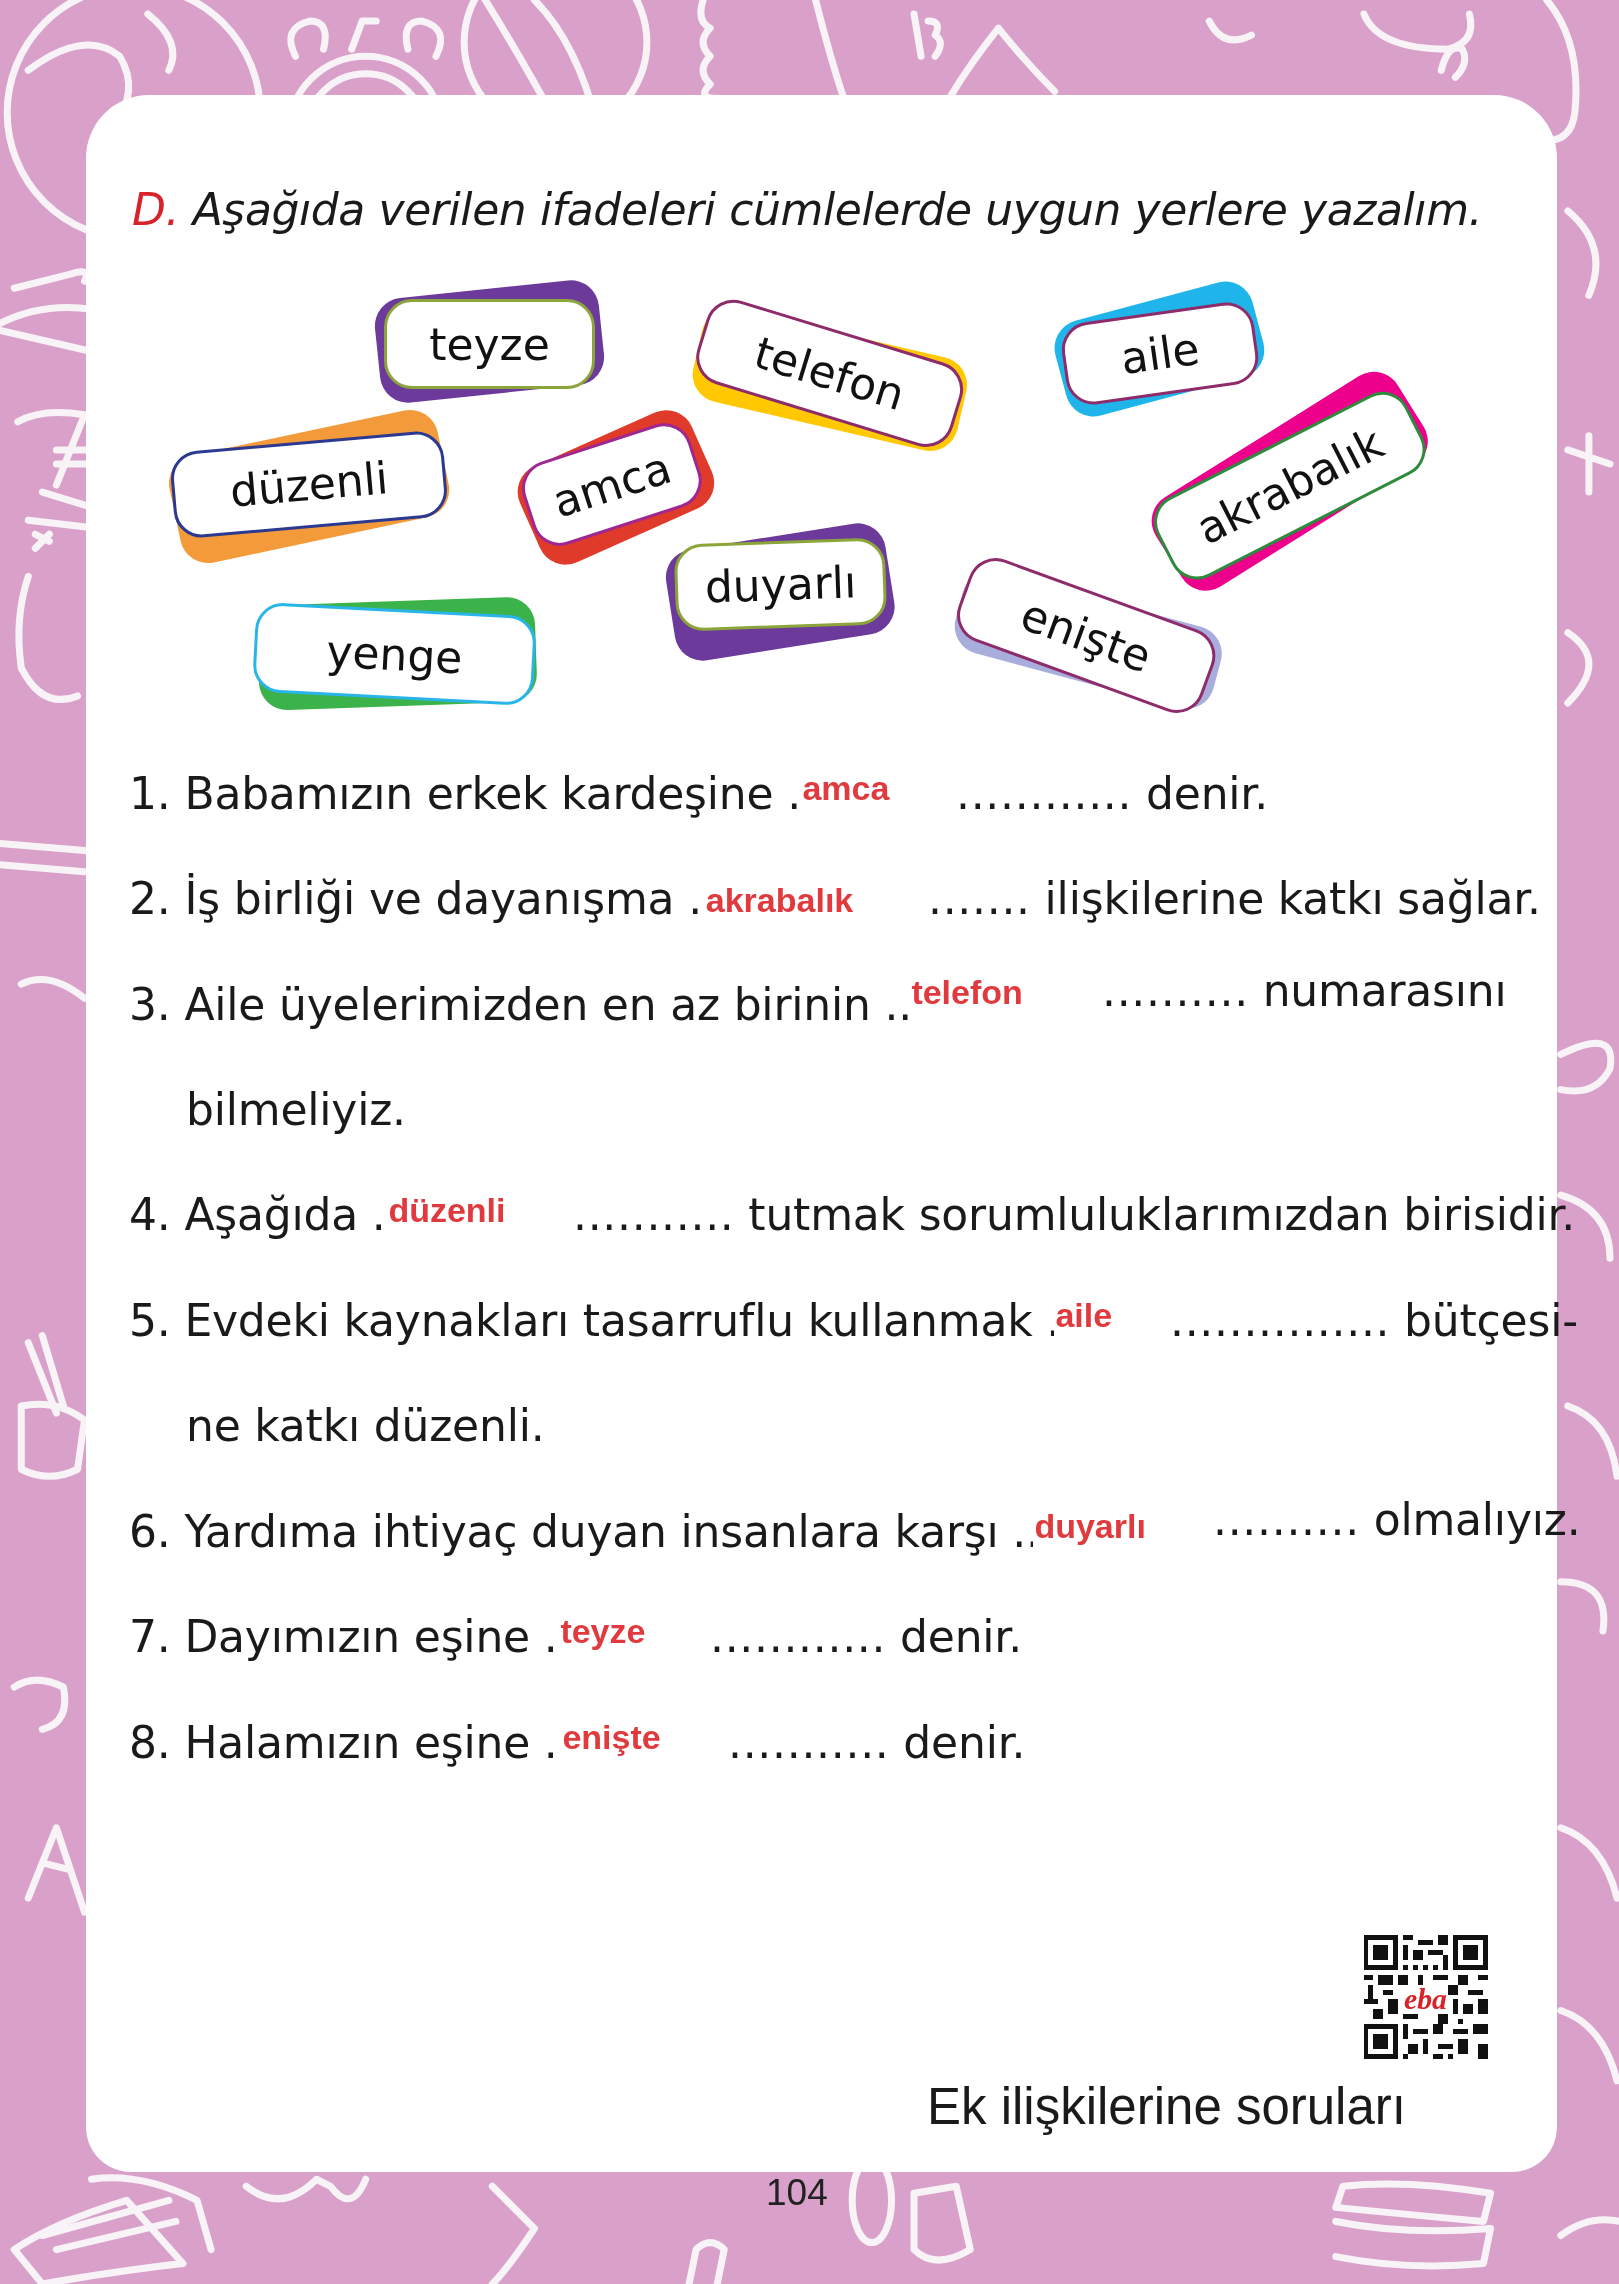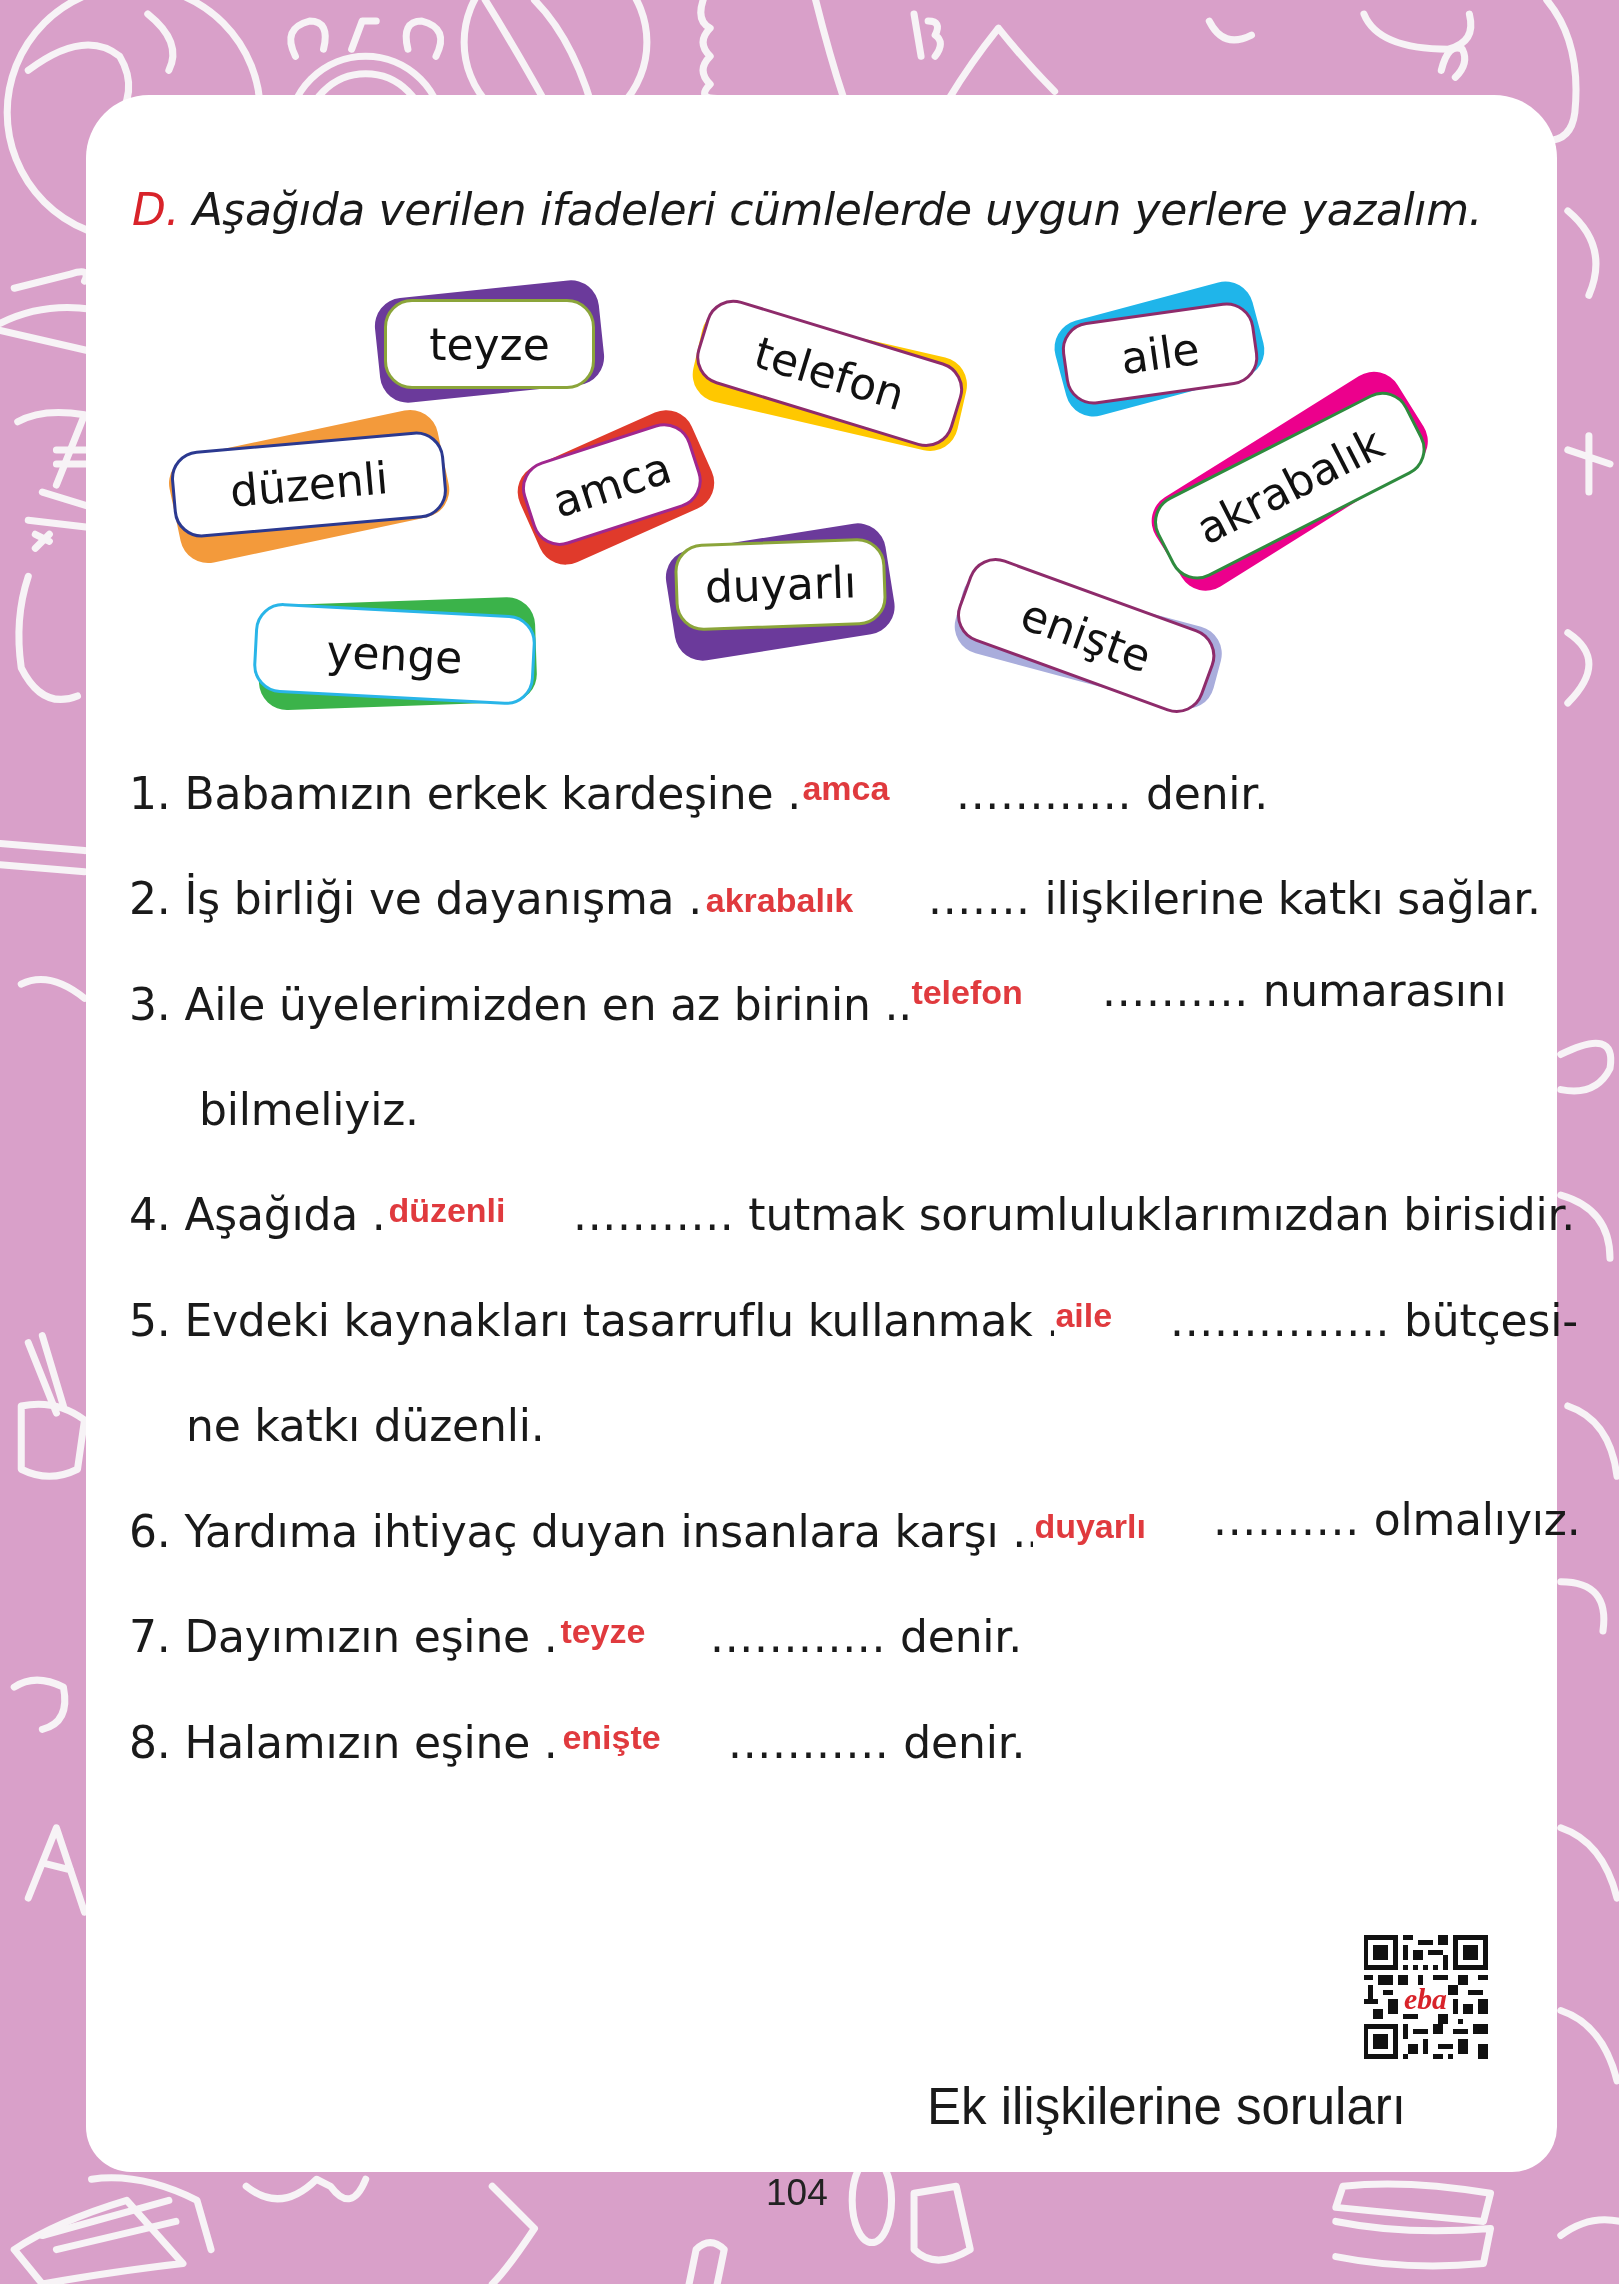--- a/index.html
+++ b/index.html
@@ -177,21 +177,21 @@
   <div class="abs line" style="left:129px;top:979px;">
     <span>3.</span>
     <span>Aile üyelerimizden en az birinin ...</span>
   </div>
   <div class="answer" style="left:910px;top:974px;width:176px;height:56px;">
       <span style="left:1.4px;top:1.4px;">telefon</span>
     </div>
   <div class="abs line" style="left:1090px;top:965px;margin-left:12px;">
     <span class="dots">..........</span><span> numarasını</span>
   </div>
-  <div class="abs line" style="left:186px;top:1084px;margin-left:13px;">bilmeliyiz.</div>
+  <div class="abs line" style="left:186px;top:1084px;">bilmeliyiz.</div>
 
   <div class="abs line" style="left:129px;top:1189px;">
     <span>4.</span>
     <span>Aşağıda .</span>
   </div>
   <div class="answer" style="left:387px;top:1192px;width:176px;height:56px;">
       <span style="left:1.4px;top:1.4px;">düzenli</span>
     </div>
   <div class="abs line" style="left:573px;top:1189px;">
     <span class="dots">...........</span><span> tutmak sorumluluklarımızdan birisidir.</span>

